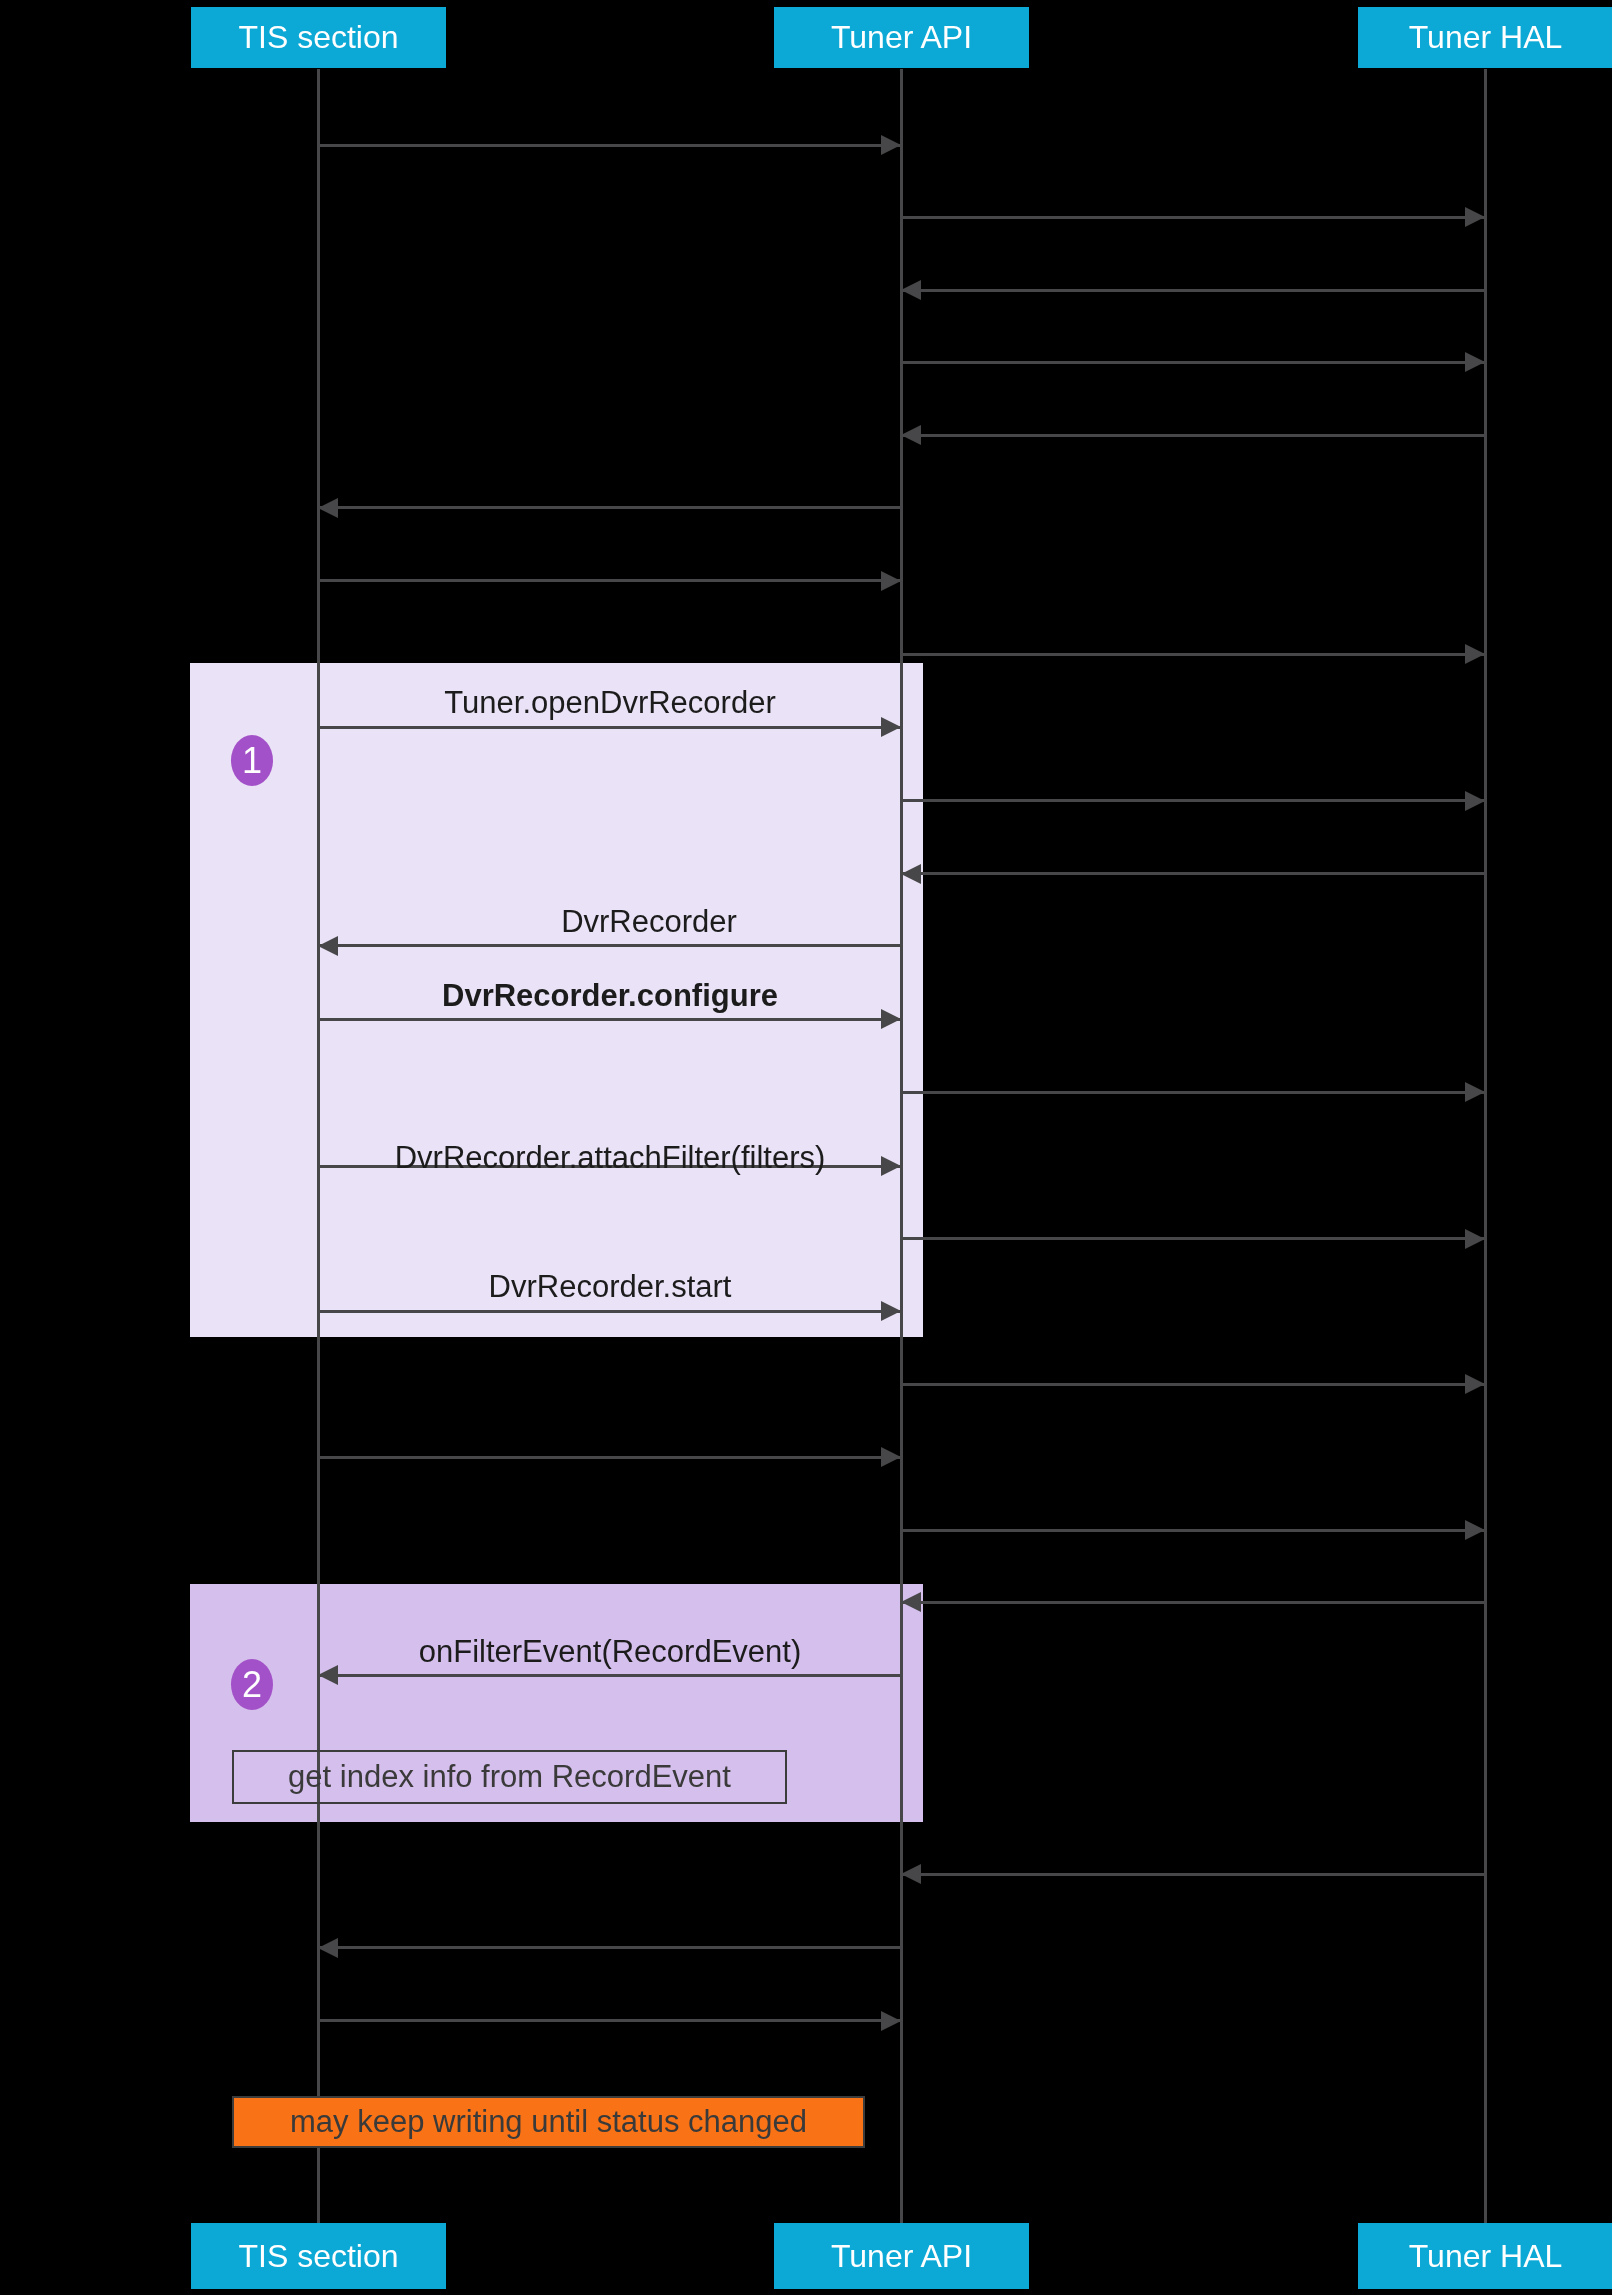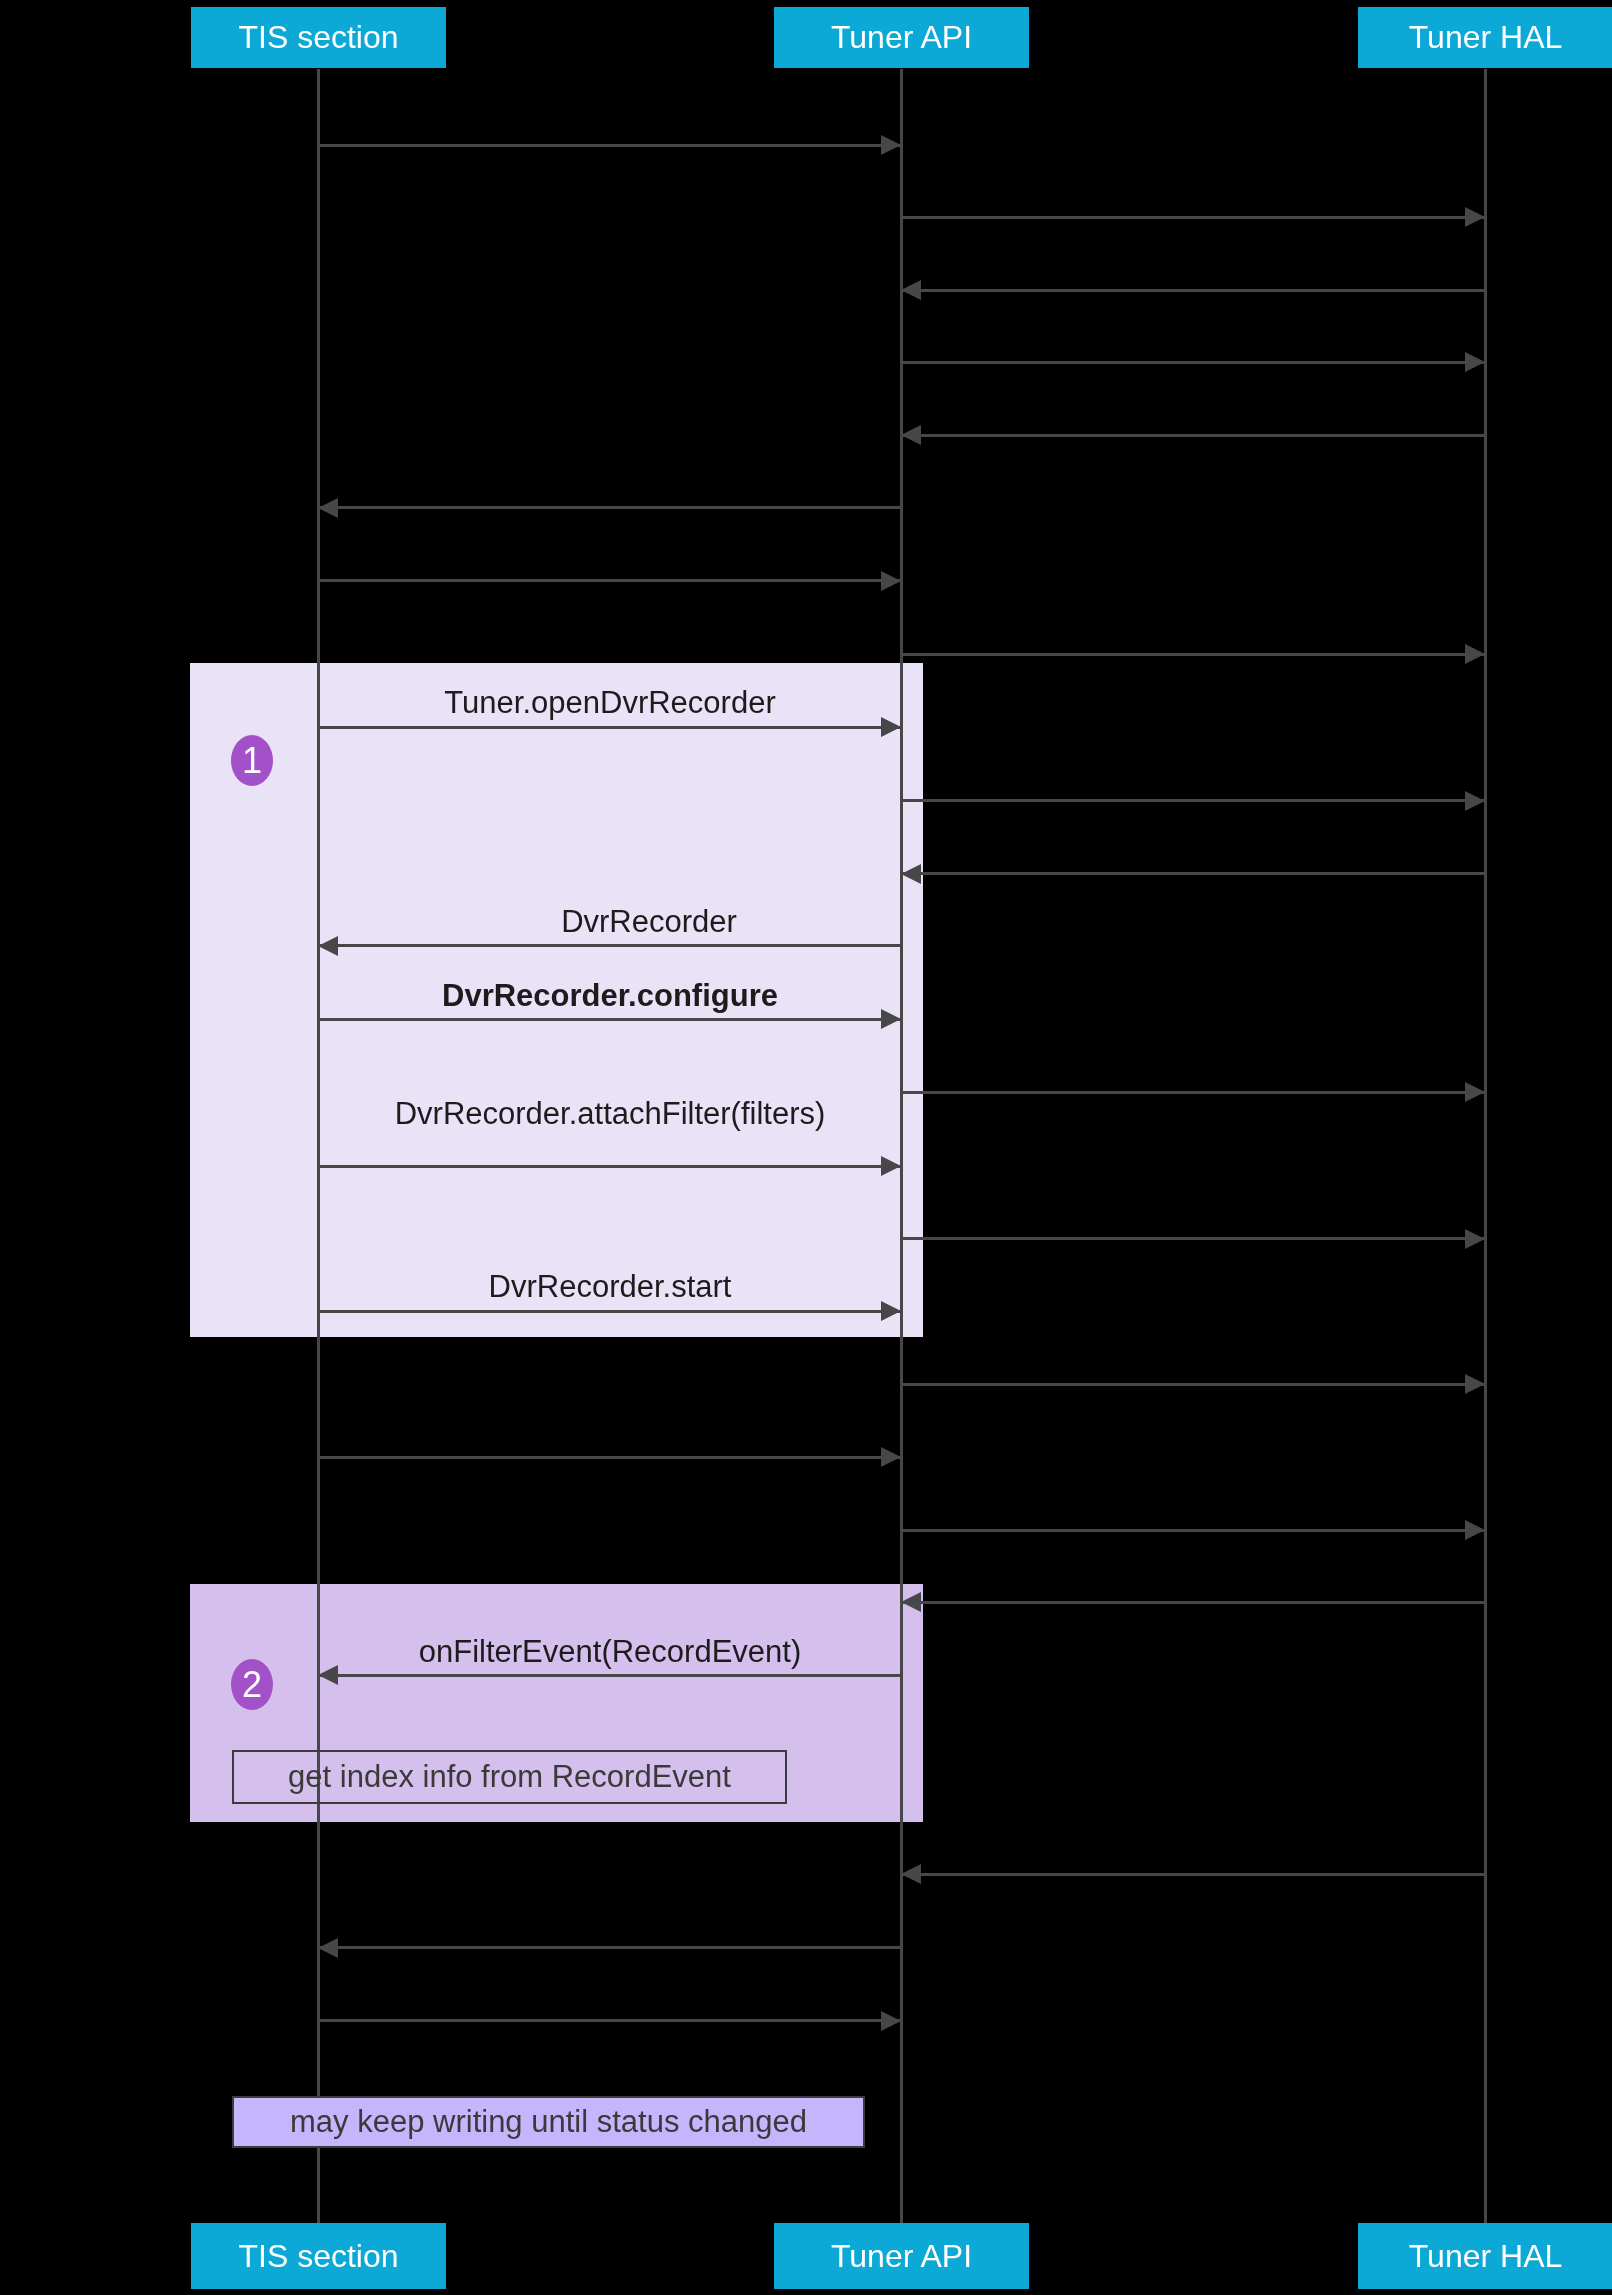--- a/index.html
+++ b/index.html
@@ -99,21 +99,21 @@
     <div class="msg-line" style="left: 318px; top: 944px; width: 583px; background: rgb(71, 71, 73); z-index: 4;"></div>
     <div class="arrowhead" style="top: 936px; z-index: 4; left: 318px; border-right: 20.4px solid rgb(71, 71, 73);"></div>
     <div class="msg-label" style="left: 610px; top: 940px; color: rgb(28, 28, 28); z-index: 5; margin-left: 39px;">DvrRecorder</div>
     <div class="msg-line" style="left: 318px; top: 1018px; width: 583px; background: rgb(71, 71, 73); z-index: 4;"></div>
     <div class="arrowhead" style="top: 1009px; z-index: 4; left: 881px; border-left: 20.4px solid rgb(71, 71, 73);"></div>
     <div class="msg-label" style="left: 610px; top: 1014px; color: rgb(28, 28, 28); z-index: 5; font-weight: bold;">DvrRecorder.configure</div>
     <div class="msg-line" style="left: 901px; top: 1091px; width: 584px; background: rgb(71, 71, 73); z-index: 4;"></div>
     <div class="arrowhead" style="top: 1082px; z-index: 4; left: 1465px; border-left: 20.4px solid rgb(71, 71, 73);"></div>
     <div class="msg-line" style="left: 318px; top: 1165px; width: 583px; background: rgb(71, 71, 73); z-index: 4;"></div>
     <div class="arrowhead" style="top: 1156px; z-index: 4; left: 881px; border-left: 20.4px solid rgb(71, 71, 73);"></div>
-    <div class="msg-label" style="left: 610px; top: 1132px; color: rgb(28, 28, 28); z-index: 5; text-align: right;">DvrRecorder.attachFilter(filters)</div>
+    <div class="msg-label" style="left: 610px; top: 1176px; color: rgb(28, 28, 28); z-index: 5; text-align: right;">DvrRecorder.attachFilter(filters)</div>
     <div class="msg-line" style="left: 901px; top: 1237px; width: 584px; background: rgb(71, 71, 73); z-index: 4;"></div>
     <div class="arrowhead" style="top: 1229px; z-index: 4; left: 1465px; border-left: 20.4px solid rgb(71, 71, 73);"></div>
     <div class="msg-line" style="left: 318px; top: 1310px; width: 583px; background: rgb(71, 71, 73); z-index: 4;"></div>
     <div class="arrowhead" style="top: 1301px; z-index: 4; left: 881px; border-left: 20.4px solid rgb(71, 71, 73);"></div>
     <div class="msg-label" style="left: 610px; top: 1305px; color: rgb(28, 28, 28); z-index: 5;">DvrRecorder.start</div>
     <div class="msg-line" style="left: 901px; top: 1383px; width: 584px; background: rgb(71, 71, 73); z-index: 4;"></div>
     <div class="arrowhead" style="top: 1374px; z-index: 4; left: 1465px; border-left: 20.4px solid rgb(71, 71, 73);"></div>
     <div class="msg-line" style="left: 318px; top: 1456px; width: 583px; background: rgb(71, 71, 73); z-index: 4;"></div>
     <div class="arrowhead" style="top: 1447px; z-index: 4; left: 881px; border-left: 20.4px solid rgb(71, 71, 73);"></div>
     <div class="msg-line" style="left: 901px; top: 1529px; width: 584px; background: rgb(71, 71, 73); z-index: 4;"></div>
@@ -123,15 +123,15 @@
     <div class="msg-line" style="left: 318px; top: 1674px; width: 583px; background: rgb(71, 71, 73); z-index: 4;"></div>
     <div class="arrowhead" style="top: 1665px; z-index: 4; left: 318px; border-right: 20.4px solid rgb(71, 71, 73);"></div>
     <div class="msg-label" style="left: 610px; top: 1670px; color: rgb(28, 28, 28); z-index: 5;">onFilterEvent(RecordEvent)</div>
     <div class="msg-line" style="left: 901px; top: 1873px; width: 584px; background: rgb(71, 71, 73); z-index: 4;"></div>
     <div class="arrowhead" style="top: 1864px; z-index: 4; left: 901px; border-right: 20.4px solid rgb(71, 71, 73);"></div>
     <div class="msg-line" style="left: 318px; top: 1946px; width: 583px; background: rgb(71, 71, 73); z-index: 4;"></div>
     <div class="arrowhead" style="top: 1938px; z-index: 4; left: 318px; border-right: 20.4px solid rgb(71, 71, 73);"></div>
     <div class="msg-line" style="left: 318px; top: 2019px; width: 583px; background: rgb(71, 71, 73); z-index: 4;"></div>
     <div class="arrowhead" style="top: 2011px; z-index: 4; left: 881px; border-left: 20.4px solid rgb(71, 71, 73);"></div>
     <div class="note" style="left: 232px; top: 1750px; width: 555px; height: 54px; border: 2.9px solid rgb(60, 60, 60); background: transparent; color: rgb(58, 58, 58); z-index: 5;">get index info from RecordEvent</div>
-    <div class="note" style="left: 232px; top: 2096px; width: 633px; height: 52px; border: 2.9px solid rgb(60, 60, 60); background: #c4b5fd; color: rgb(58, 58, 58); z-index: 5;">may keep writing until status changed</div>
+    <div class="note" style="left: 232px; top: 2096px; width: 633px; height: 52px; border: 2.9px solid rgb(60, 60, 60); background: #f97316; color: rgb(58, 58, 58); z-index: 5;">may keep writing until status changed</div>
   </div>
 
 
 </body></html>

